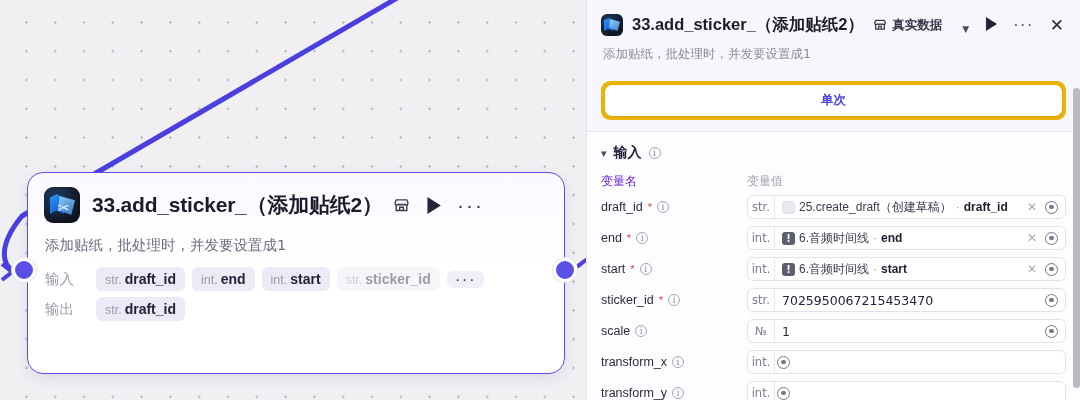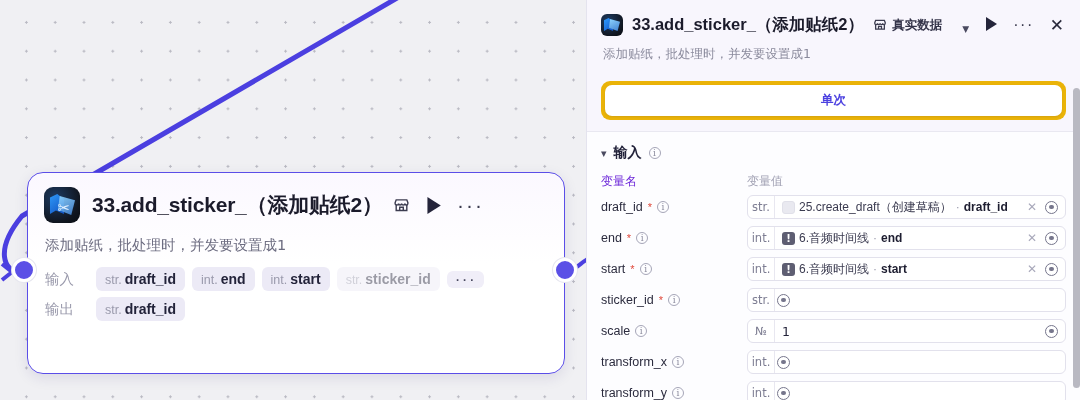--- a/index.html
+++ b/index.html
@@ -362,20 +362,23 @@
       </div>
 
       <div class="frow">
         <span class="f-label">
           <span class="lbl">sticker_id</span>
           <span class="req">*</span>
           <span class="info">i</span>
         </span>
         <span class="f-ctrl">
           <span class="f-type">str.</span>
+          <span class="f-val">
+            <span class="plain">7025950067215453470</span>
+          </span>
           <span class="f-target">
               <span class="tgt"></span>
             </span>
         </span>
       </div>
 
       <div class="frow">
         <span class="f-label">
           <span class="lbl">scale</span>
           <span class="info">i</span>

